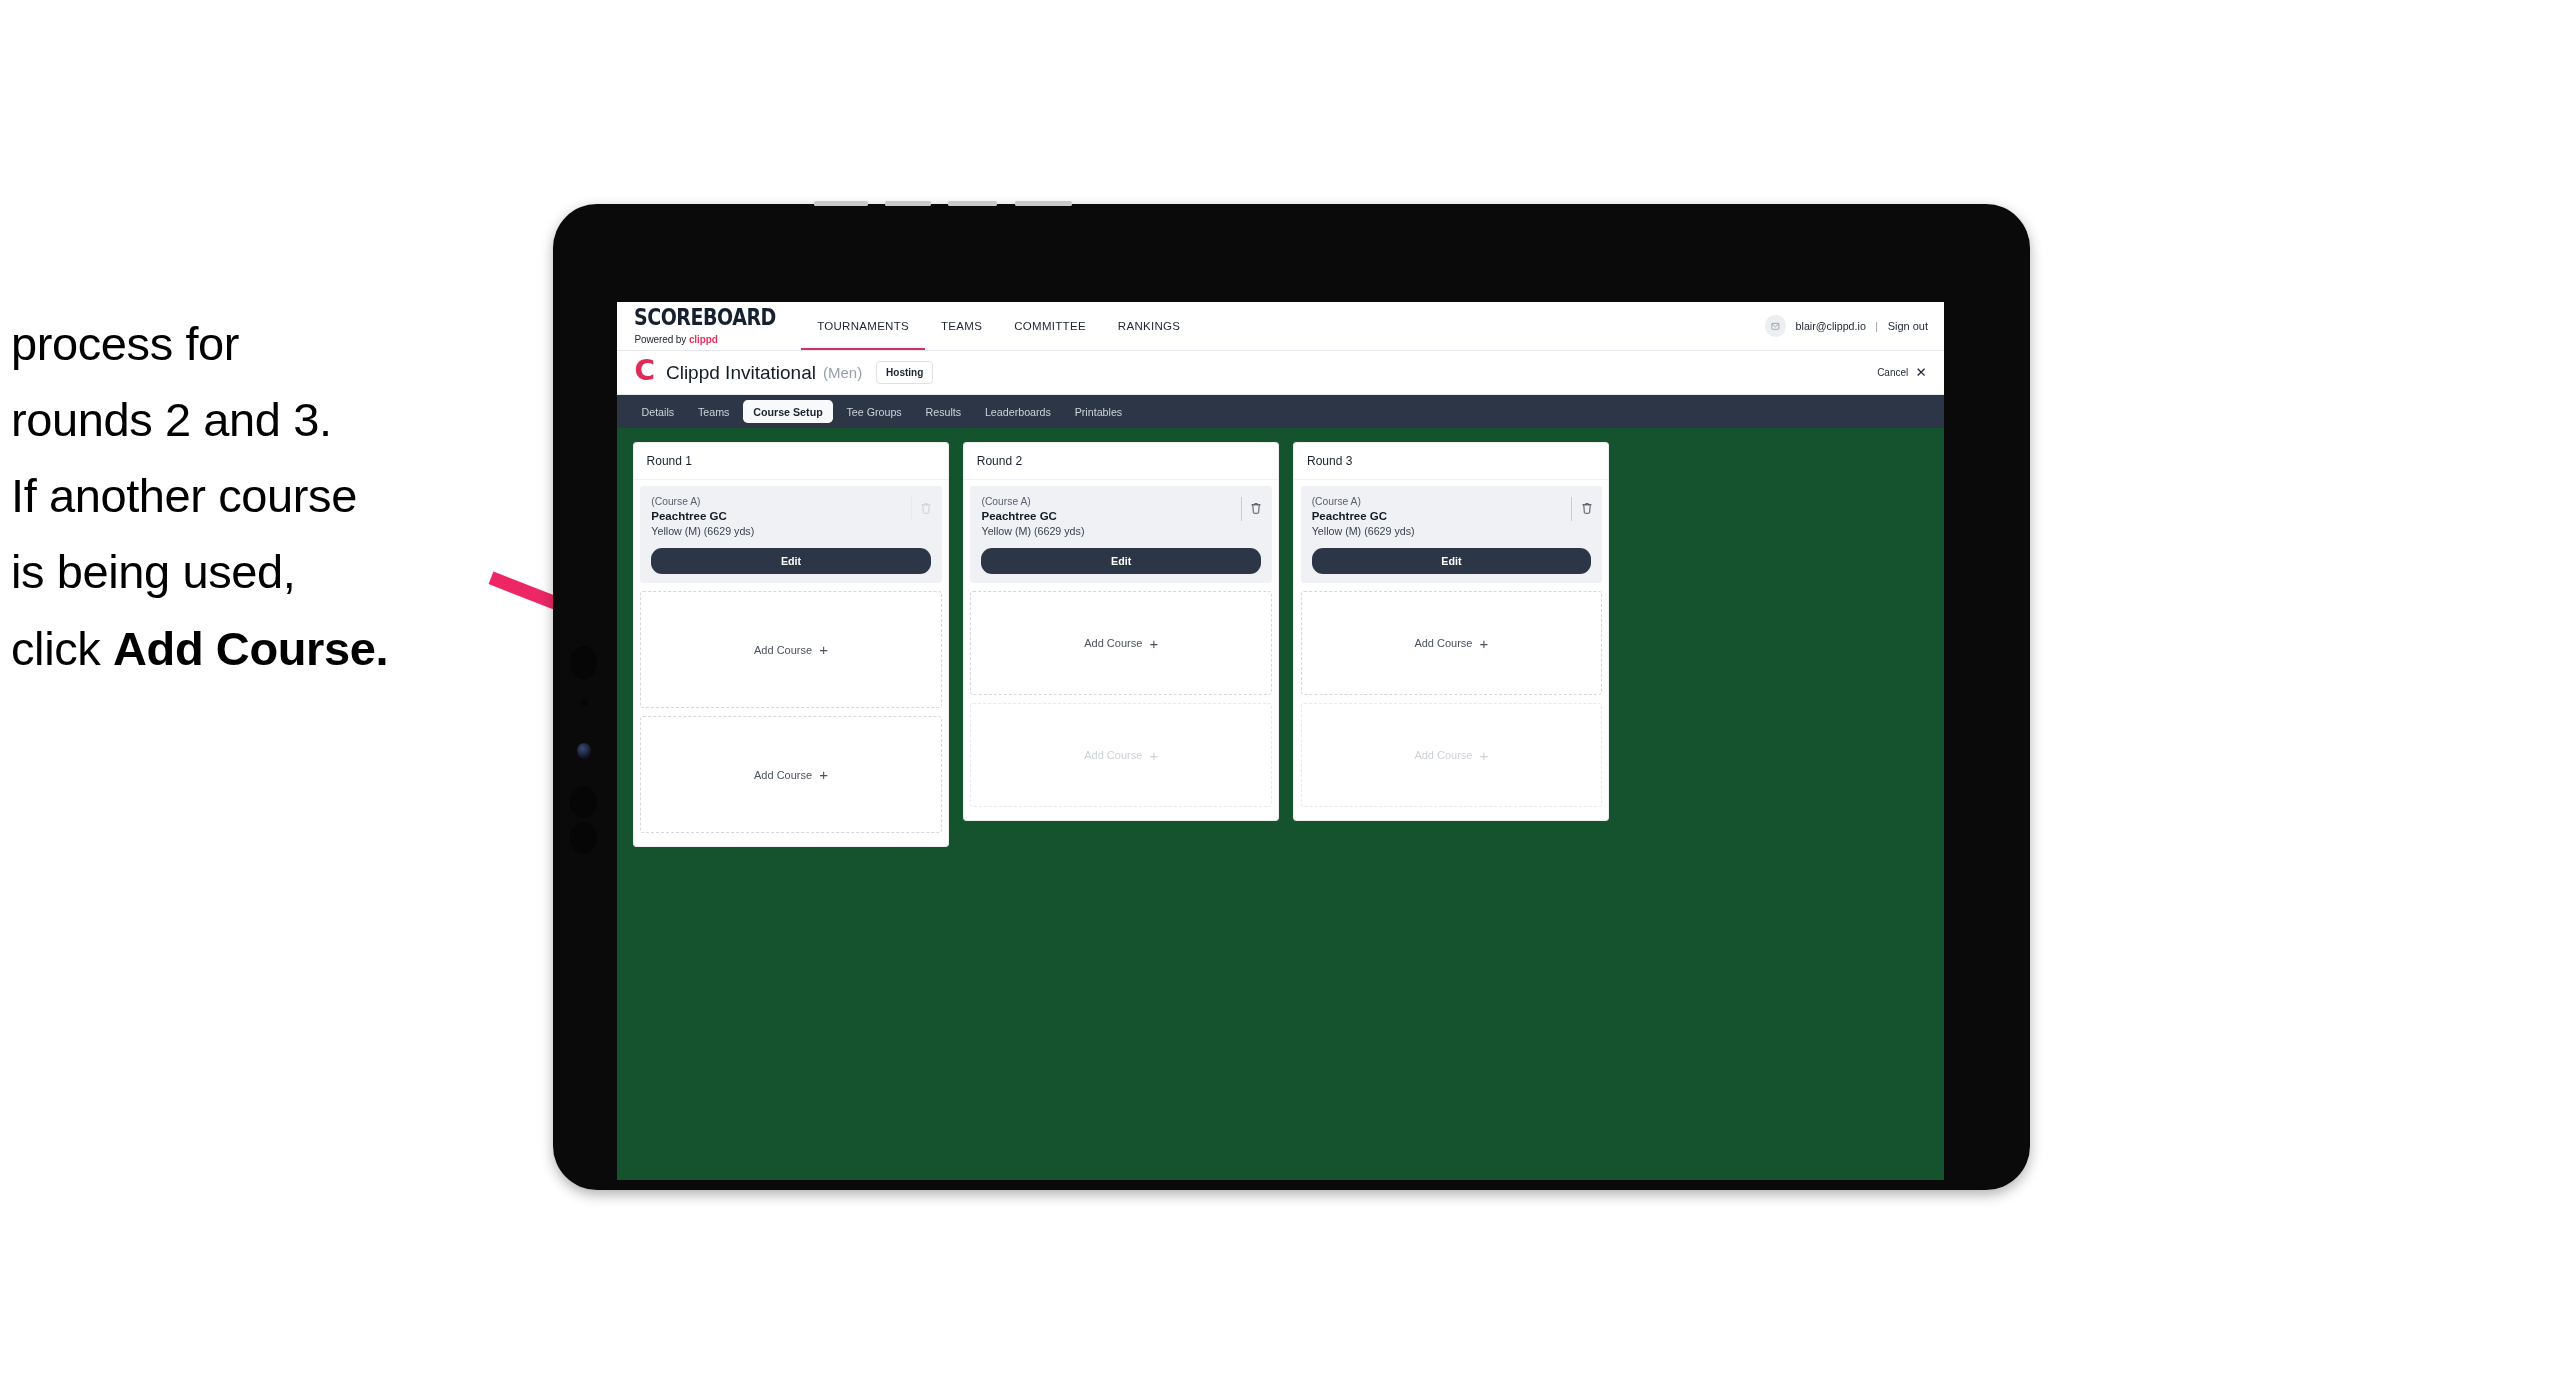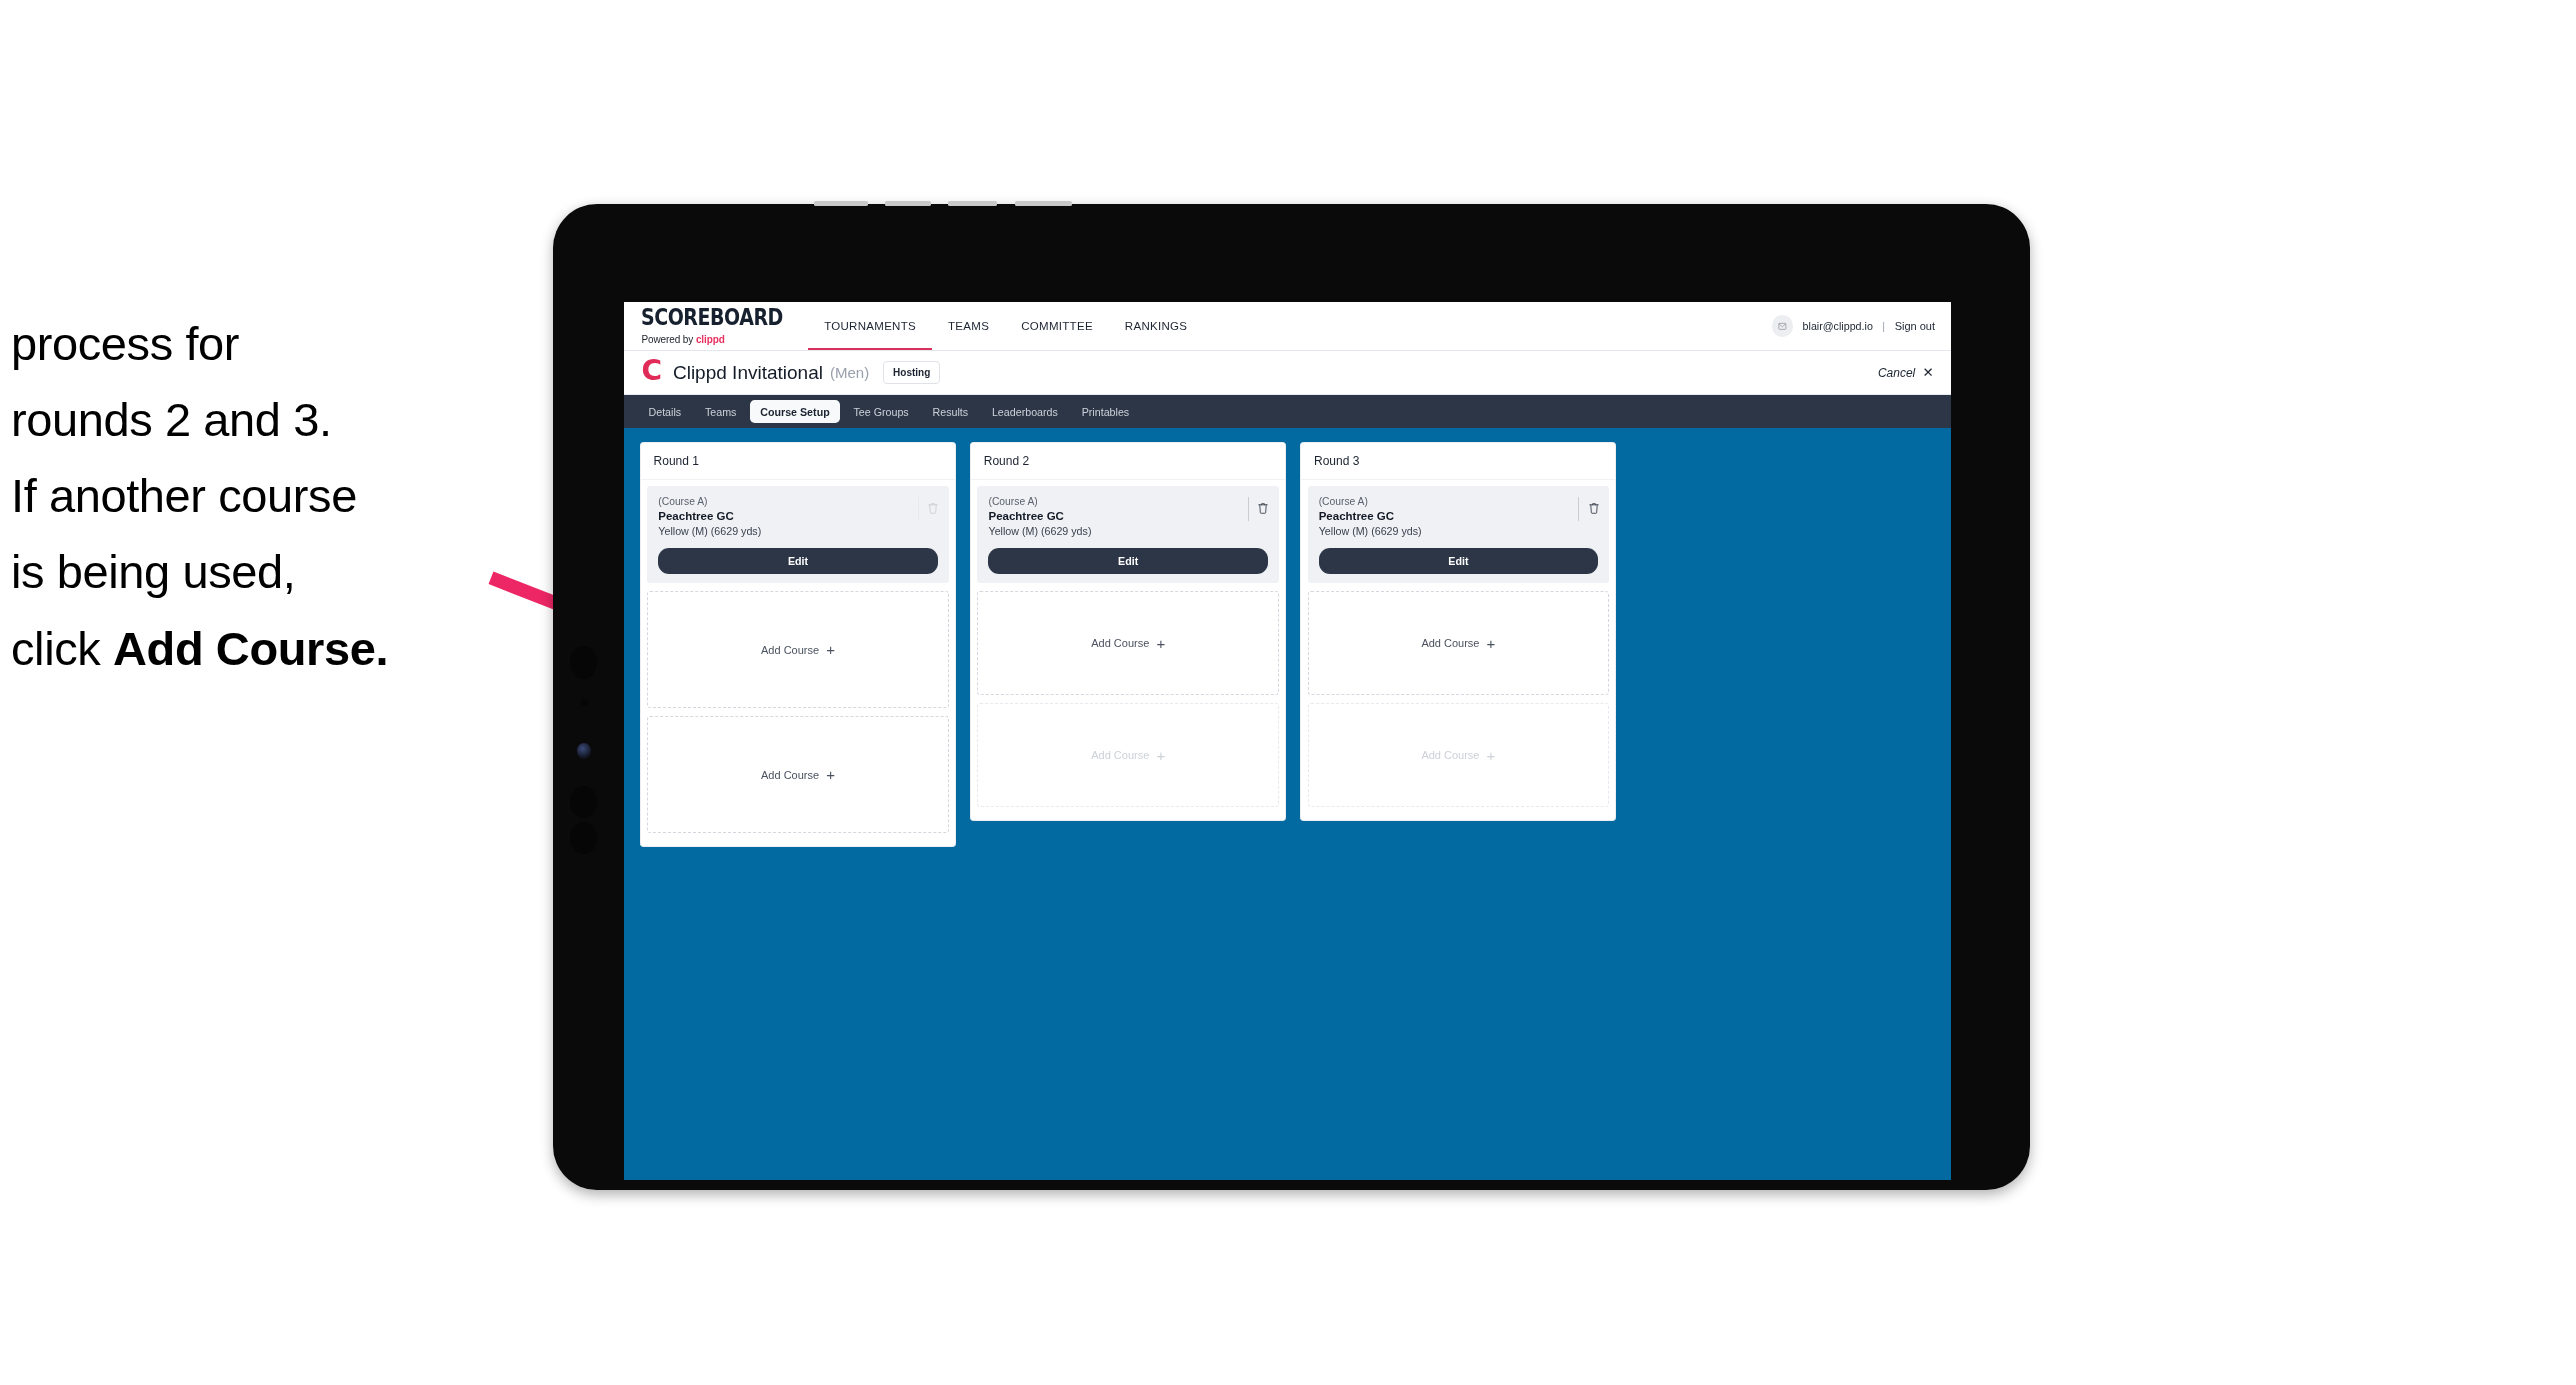--- a/index.html
+++ b/index.html
@@ -52,23 +52,23 @@
   .cam { position: absolute; border-radius: 50%; background: #060606; }
   #cam-main { left: 17.4px; top: 442px; width: 27px; height: 33px; }
   #cam-dot  { left: 28.4px; top: 495px; width: 7.1px; height: 7.1px; }
   #cam-lens { left: 24px; top: 539px; width: 14.2px; height: 16px; background: radial-gradient(circle at 40% 35%, #3b4a78 0%, #10131f 70%); }
   #cam-b1   { left: 17.4px; top: 582px; width: 27px; height: 32px; }
   #cam-b2   { left: 17.4px; top: 618px; width: 27px; height: 32px; }
 
   
   #screen {
     position: absolute;
-    left: 71px; top: 98px;
+    left: 64px; top: 98px;
     width: 1327px; height: 878px;
-    background: #0369a1;
+    background: #14532d;
     overflow: hidden;
   }
 
   
   #topnav {
     height: 49px; background: #ffffff;
     display: flex; align-items: stretch;
     border-bottom: 0.8px solid #e3e6ea;
     position: relative;
   }
@@ -111,21 +111,21 @@
     font-size: 28px; font-weight: 700; color: #e0days; color: #e02a58;
     line-height: 1; margin-right: 11px; transform: translateY(-1.6px);
   }
   #tname { font-size: 19px; color: #141c28; font-weight: 400; }
   #tgender { font-size: 15px; color: #98a0ac; margin-left: 7.1px; }
   #thosting {
     margin-left: 14.2px; font-size: 10px; font-weight: 700; color: #1b2330;
     border: 0.8px solid #dfe2e7; border-radius: 4px; padding: 4.7px 8.7px; background: #fff;
   }
   #tbar-right { margin-left: auto; display: flex; align-items: center; gap: 7.1px; }
-  #cancel-label { font-size: 12px; color: #1d2532; font-style: italic; }
+  #cancel-label { font-size: 10px; color: #1d2532; }
   #cancel-x { font-size: 13.4px; color: #1d2532; line-height: 1; }
 
   
   #tabbar {
     height: 33px; background: #2c3647;
     display: flex; align-items: center; padding: 0 14.2px; gap: 3.2px;
   }
   .tab {
     font-size: 10.7px; color: #cdd2da; padding: 5.5px 10.3px; border-radius: 4.7px; white-space: nowrap;
   }

